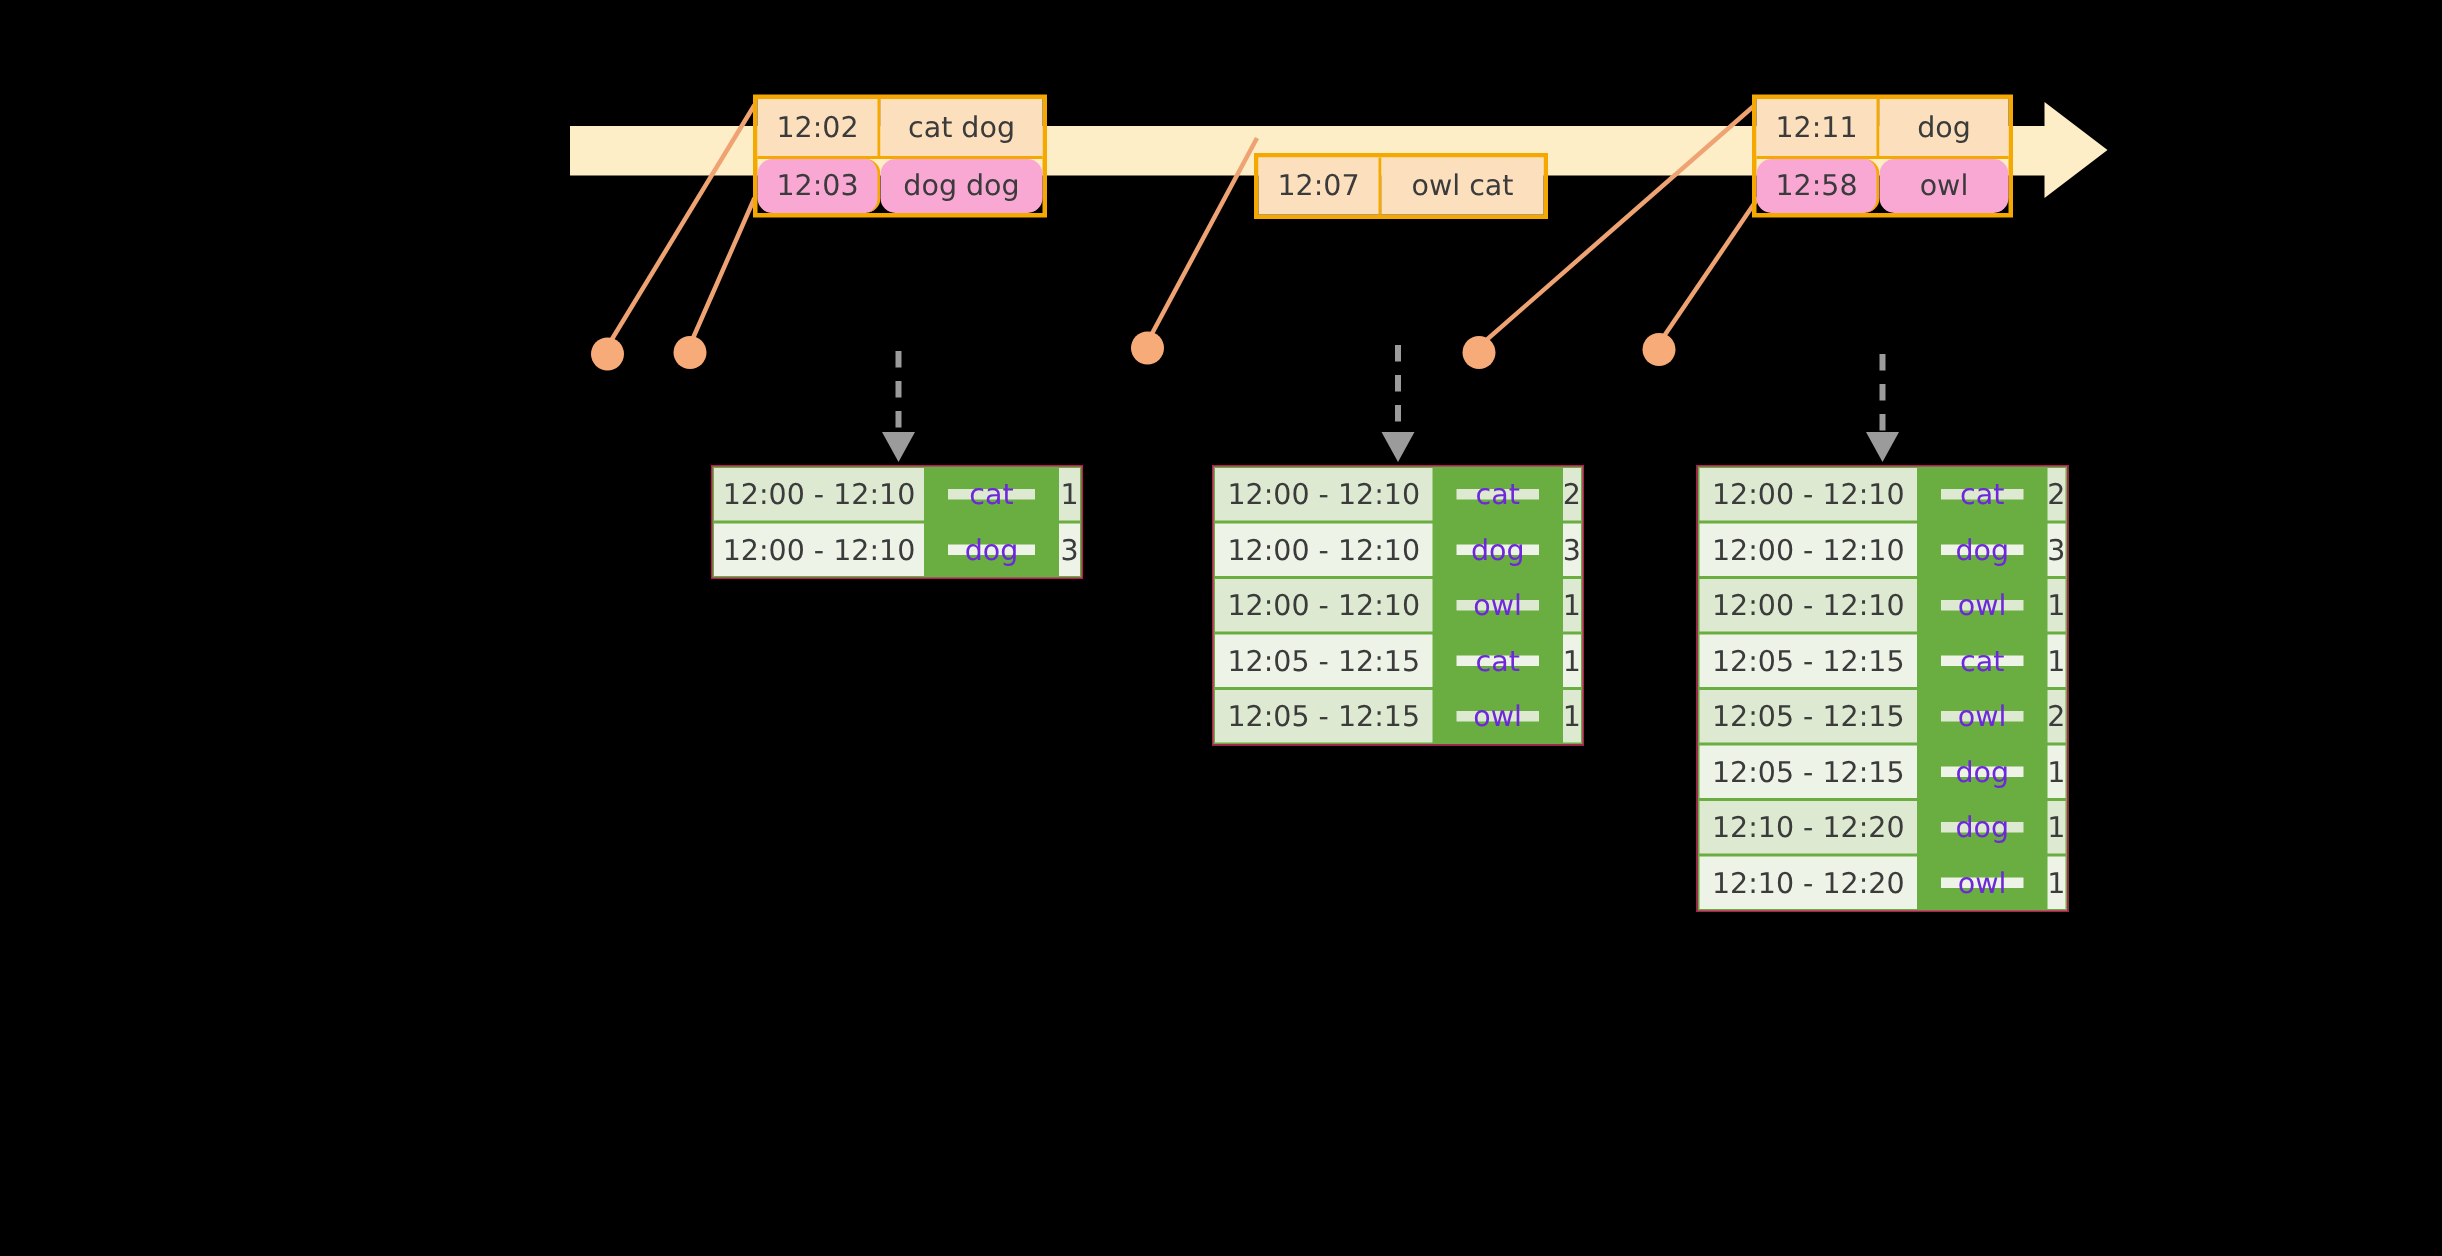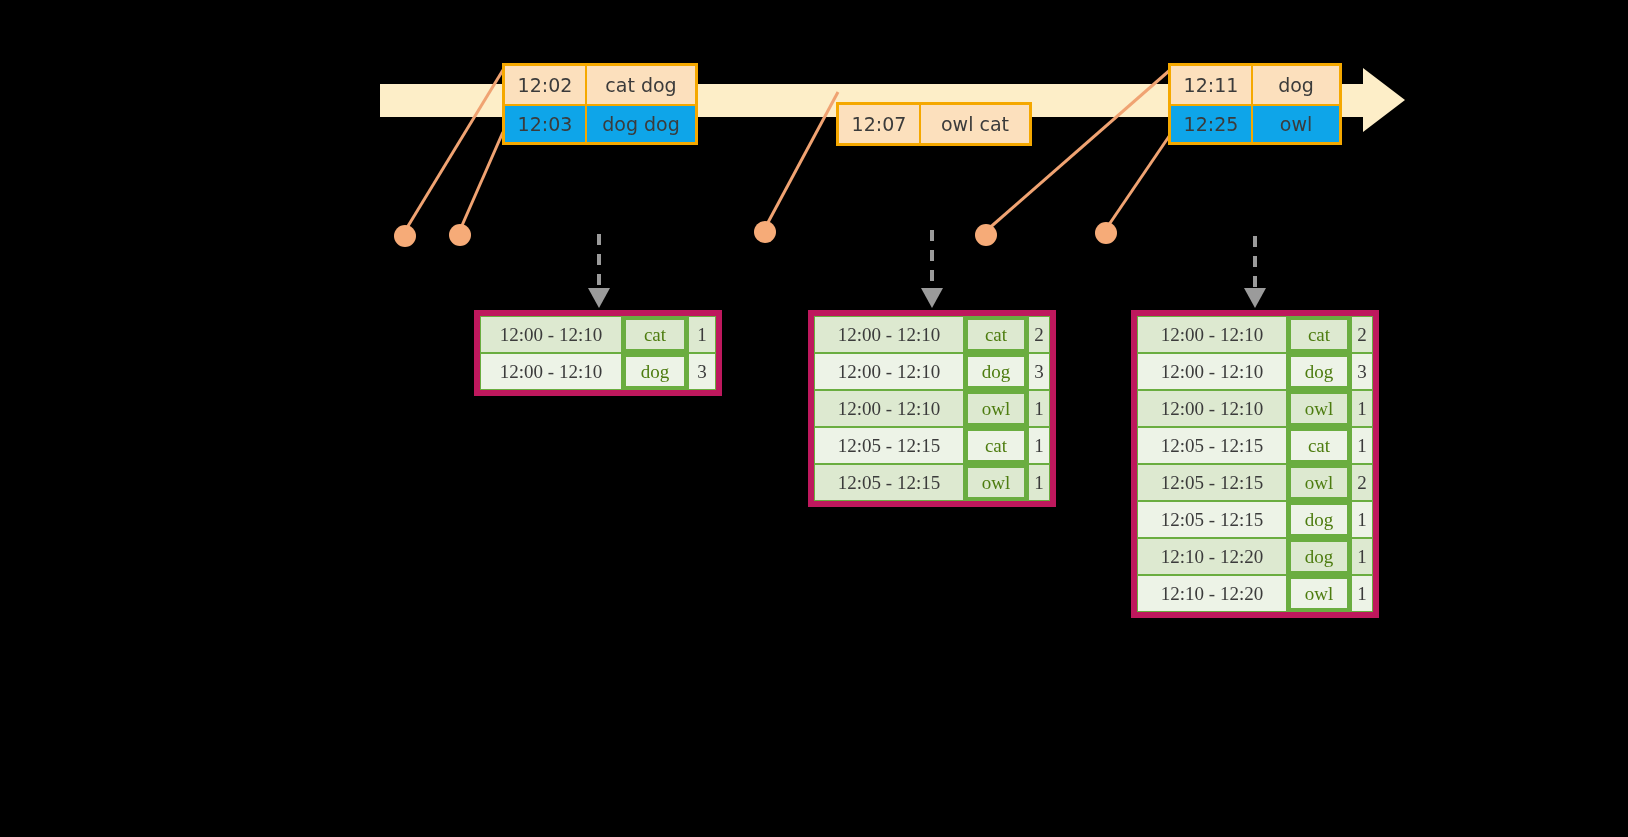--- a/index.html
+++ b/index.html
@@ -23,40 +23,40 @@
   .evbox{position:absolute;border:3px solid #f5a800;box-sizing:border-box;}
   .evrow{display:flex;height:38px;box-sizing:border-box;}
   .evrow + .evrow{border-top:2px solid #f5a800;}
   .evrow .tcell{width:82px;display:flex;align-items:center;
                 justify-content:center;font-size:19px;color:#3b3b3b;
                 box-sizing:border-box;border-right:2px solid #f5a800;}
   .evrow .vcell{flex:1;display:flex;align-items:center;
                 justify-content:center;font-size:19px;color:#3b3b3b;
                 box-sizing:border-box;}
   .evrow.shade .tcell,.evrow.shade .vcell{background:#fce0bd;}
-  .evrow.light .tcell,.evrow.light .vcell{background:#0ea5e9;}
+  .evrow.light .tcell,.evrow.light .vcell{background:#f9a8d4;border-radius:10px;}
 
   #evbox-1{left:502px;top:63px;width:196px;}
   #evbox-2{left:836px;top:82px;width:196px;margin-top:20px;}
   #evbox-3{left:1168px;top:63px;width:174px;text-align:center;}
 
   
   .dot{position:absolute;width:22px;height:22px;border-radius:50%;
        background:#f6ab78;}
 
   
-  .gtable{position:absolute;border:6px solid #be185d;box-sizing:border-box;
-          background:#6aad40;font-family:Liberation Serif, serif;}
+  .gtable{position:absolute;border:1px solid #be185d;box-sizing:border-box;
+          background:#6aad40;}
   .grow{display:flex;height:37px;box-sizing:border-box;}
   .grow .wcell{display:flex;align-items:center;justify-content:center;
                font-size:19px;color:#3b3b3b;box-sizing:border-box;
                margin:1px;}
   .grow .kcell{display:flex;align-items:center;justify-content:center;
-               font-size:19px;color:#4d7c0f;box-sizing:border-box;
-               margin:4px;}
+               font-size:19px;color:#6d28d9;box-sizing:border-box;
+               margin:15px;}
   .grow .ccell{display:flex;align-items:center;justify-content:center;
                font-size:19px;color:#3b3b3b;box-sizing:border-box;
                margin:1px;}
   .grow.shade .wcell,.grow.shade .kcell,.grow.shade .ccell{background:#dde9d0;}
   .grow.light .wcell,.grow.light .kcell,.grow.light .ccell{background:#edf3e7;}
 
   #gtable-1{left:474px;top:310px;width:248px;}
   #gtable-1 .wcell{width:140px;}
   #gtable-1 .kcell{width:58px;}
   #gtable-1 .ccell{flex:1;}
@@ -114,21 +114,21 @@
       <div class="vcell">owl cat</div>
     </div>
   </div>
 
   <div class="evbox" id="evbox-3">
     <div class="evrow shade">
       <div class="tcell">12:11</div>
       <div class="vcell">dog</div>
     </div>
     <div class="evrow light">
-      <div class="tcell">12:25</div>
+      <div class="tcell">12:58</div>
       <div class="vcell">owl</div>
     </div>
   </div>
 
   <div class="dot" style="left:394px;top:225px;"></div>
   <div class="dot" style="left:449px;top:224px;"></div>
   <div class="dot" style="left:754px;top:221px;"></div>
   <div class="dot" style="left:975px;top:224px;"></div>
   <div class="dot" style="left:1095px;top:222px;"></div>
 

